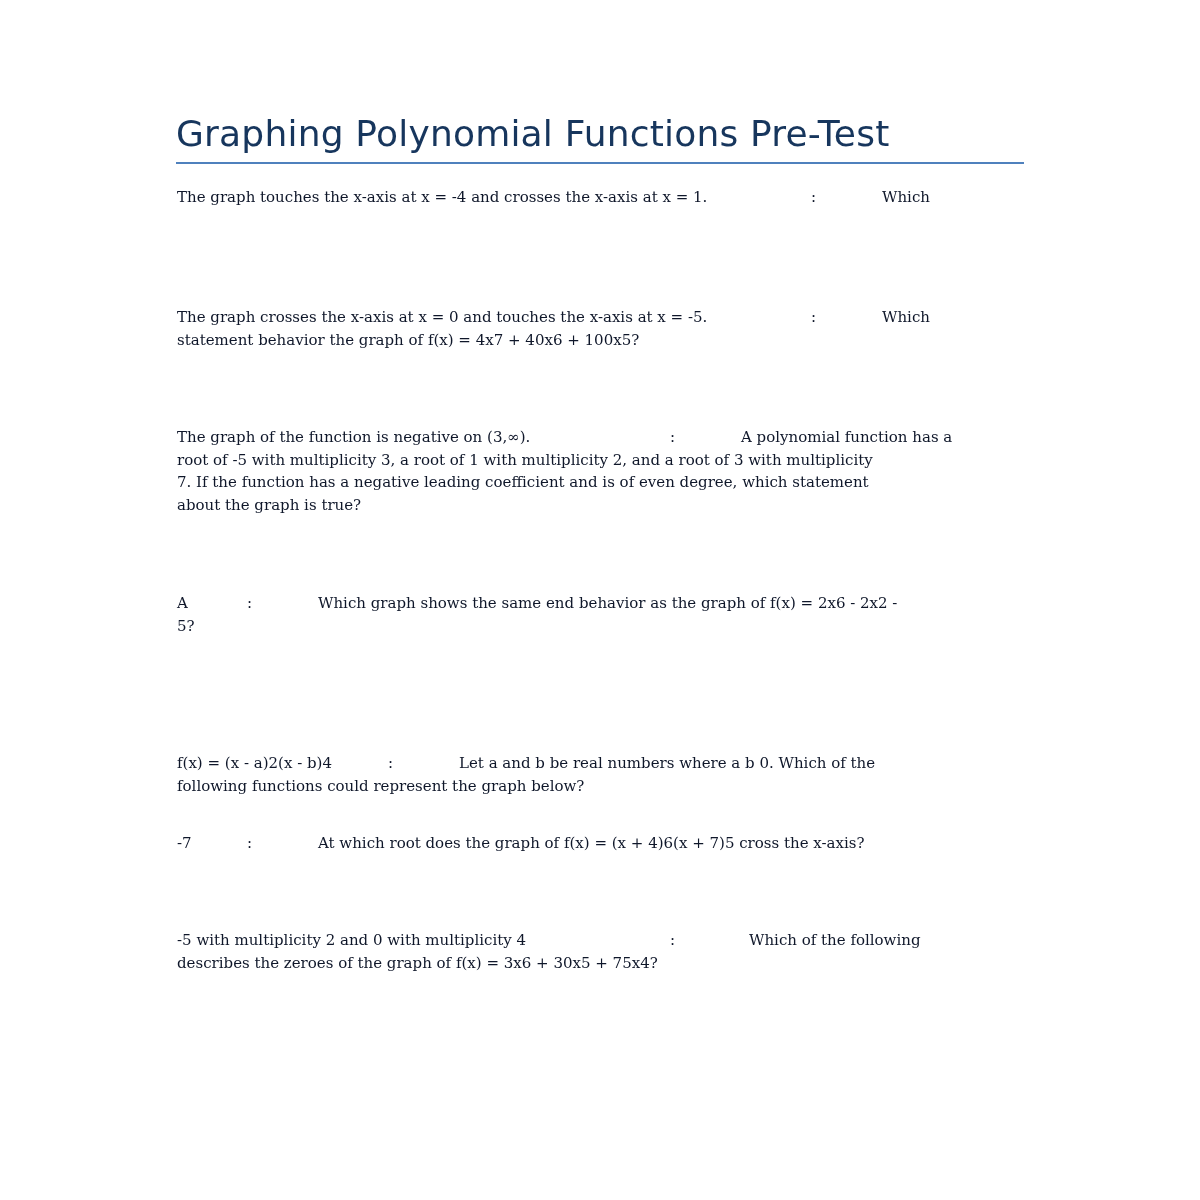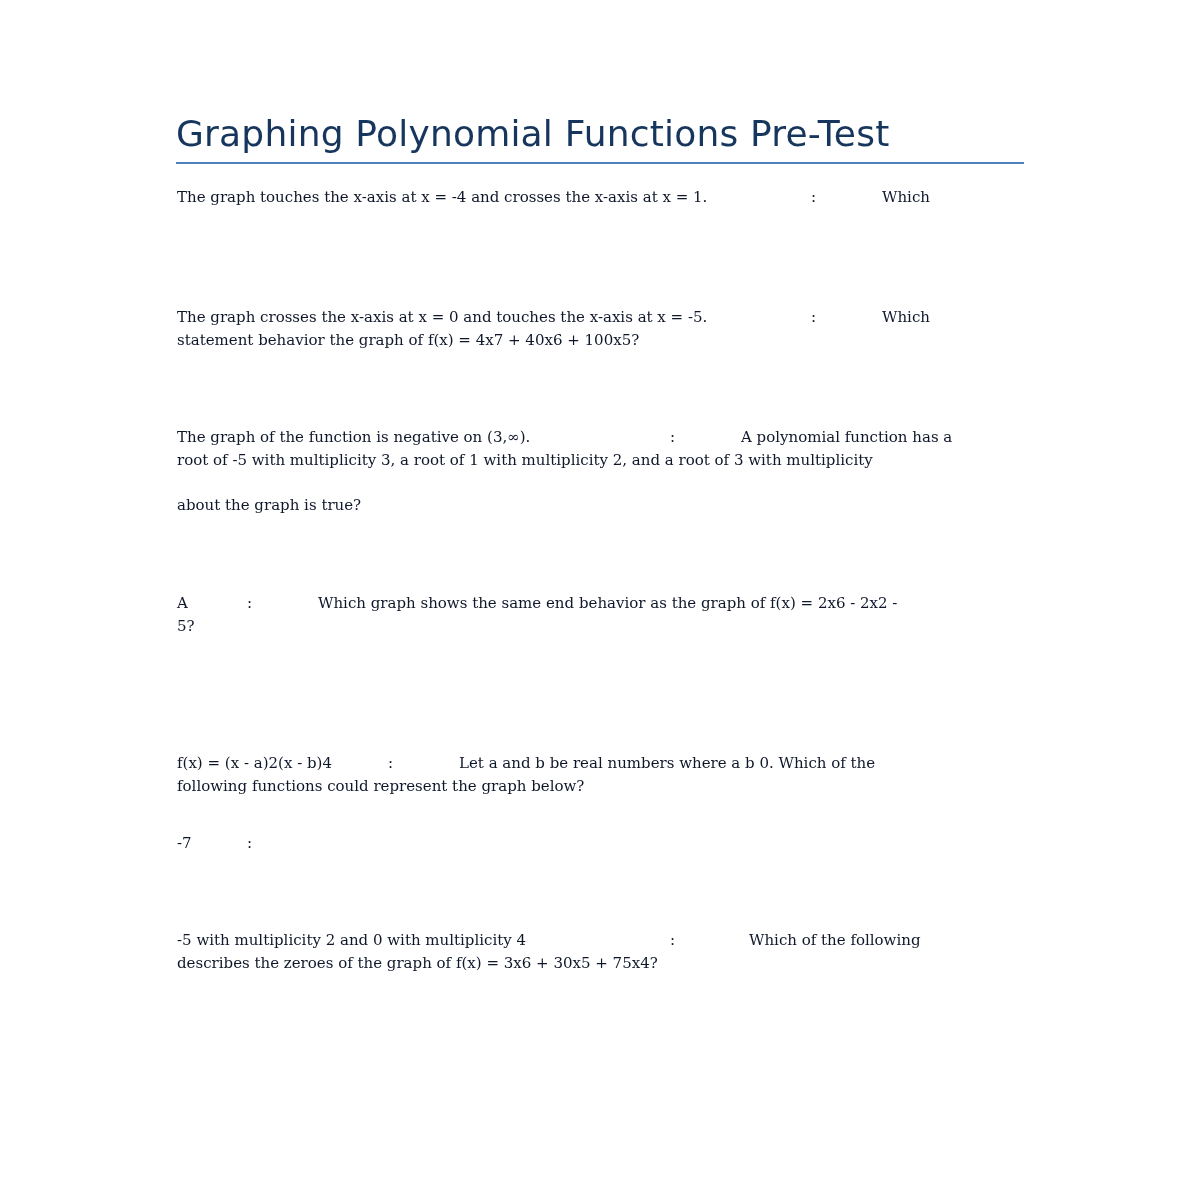--- a/index.html
+++ b/index.html
@@ -41,40 +41,42 @@
     <span class="seg" style="left:634px; top:0;">:</span>
     <span class="seg" style="left:705px; top:0;">Which</span>
     <span class="seg" style="left:0; top:22.7px;">statement behavior the graph of f(x) = 4x7 + 40x6 + 100x5?</span>
   </div>
 
   <div class="q" style="top:426px; height:92px;">
     <span class="seg" style="left:0; top:0;">The graph of the function is negative on (3,∞).</span>
     <span class="seg" style="left:493px; top:0;">:</span>
     <span class="seg" style="left:564px; top:0;">A polynomial function has a</span>
     <span class="seg" style="left:0; top:22.7px;">root of -5 with multiplicity 3, a root of 1 with multiplicity 2, and a root of 3 with multiplicity</span>
+    <span class="seg" style="left:0; top:45.4px;">7. If the function has a negative leading coefficient and is of even degree, which statement</span>
     <span class="seg" style="left:0; top:68.1px;">about the graph is true?</span>
   </div>
 
   <div class="q" style="top:592px; height:46px;">
     <span class="seg" style="left:0; top:0;">A</span>
     <span class="seg" style="left:70px; top:0;">:</span>
     <span class="seg" style="left:141px; top:0;">Which graph shows the same end behavior as the graph of f(x) = 2x6 - 2x2 -</span>
     <span class="seg" style="left:0; top:22.7px;">5?</span>
   </div>
 
   <div class="q" style="top:712px; height:46px;margin-top:40px;">
     <span class="seg" style="left:0; top:0;">f(x) = (x - a)2(x - b)4</span>
     <span class="seg" style="left:211px; top:0;">:</span>
     <span class="seg" style="left:282px; top:0;">Let a and b be real numbers where a b 0. Which of the</span>
     <span class="seg" style="left:0; top:22.7px;">following functions could represent the graph below?</span>
   </div>
 
   <div class="q" style="top:832px; height:24px;">
     <span class="seg" style="left:0; top:0;">-7</span>
     <span class="seg" style="left:70px; top:0;">:</span>
+    <span class="seg" style="left:141px; top:0;">At which root does the graph of f(x) = (x + 4)6(x + 7)5 cross the x-axis?</span>
   </div>
 
   <div class="q" style="top:929px; height:46px;">
     <span class="seg" style="left:0; top:0;">-5 with multiplicity 2 and 0 with multiplicity 4</span>
     <span class="seg" style="left:493px; top:0;">:</span>
     <span class="seg" style="left:572px; top:0;">Which of the following</span>
     <span class="seg" style="left:0; top:22.7px;">describes the zeroes of the graph of f(x) = 3x6 + 30x5 + 75x4?</span>
   </div>
 
 </div>

